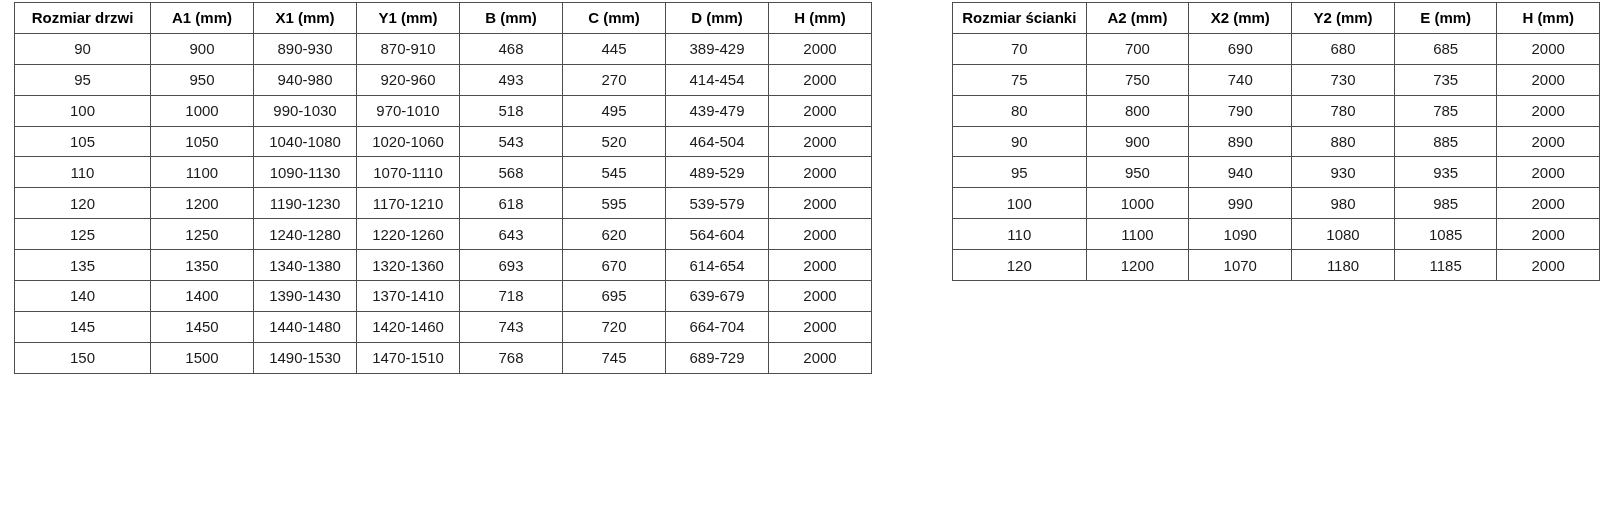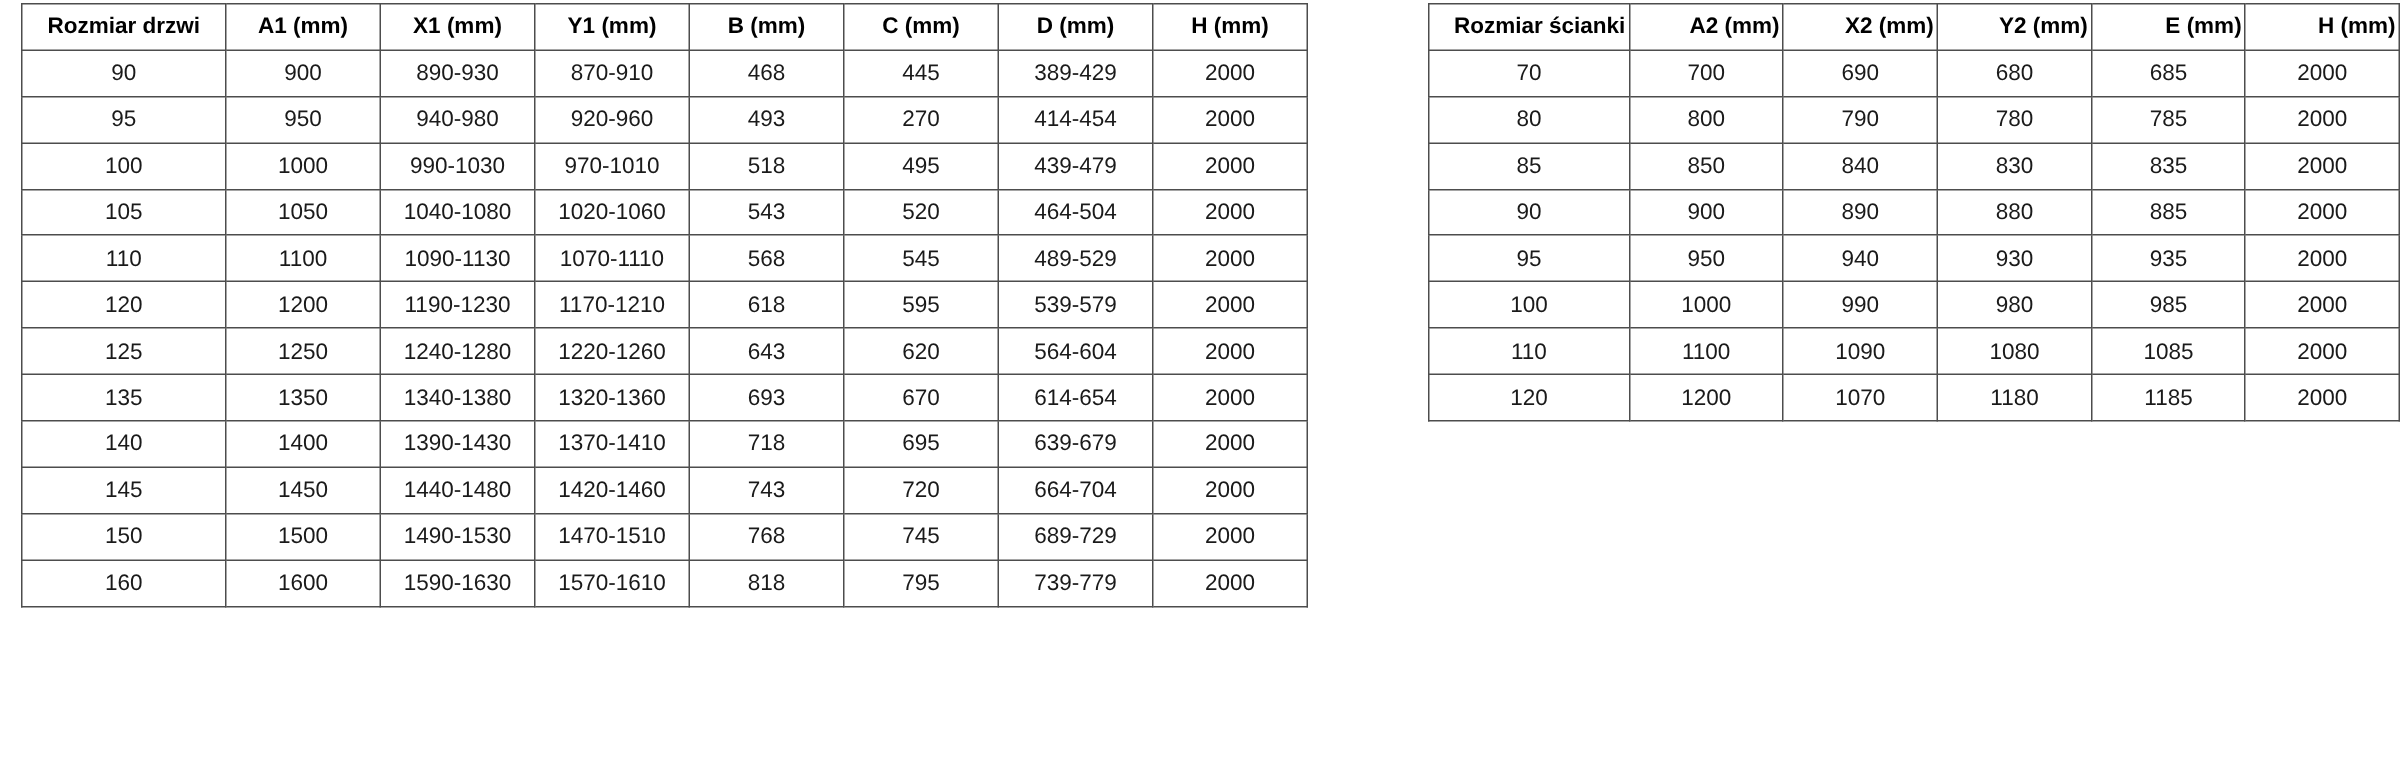--- a/index.html
+++ b/index.html
@@ -36,21 +36,21 @@
     white-space: nowrap;
     overflow: hidden;
   }
   table.size-table th {
     font-weight: bold;
     color: #000000;
   }
   #table-0 th:first-child { width: 131px; }
   #table-0 th { width: 98px; }
   #table-1 th:first-child { width: 129px; }
-  #table-1 th { width: 99px; text-align: right; }
+  #table-1 th { width: 99px; }
 </style>
 </head>
 <body>
 
 <div class="page">
   <table class="size-table" id="table-0">
       <thead>
         <tr>
           <th>Rozmiar drzwi</th>
           <th>A1 (mm)</th>
@@ -166,30 +166,20 @@
         <tr>
           <td>150</td>
           <td>1500</td>
           <td>1490-1530</td>
           <td>1470-1510</td>
           <td>768</td>
           <td>745</td>
           <td>689-729</td>
           <td>2000</td>
         </tr>
-        <tr>
-          <td>160</td>
-          <td>1600</td>
-          <td>1590-1630</td>
-          <td>1570-1610</td>
-          <td>818</td>
-          <td>795</td>
-          <td>739-779</td>
-          <td>2000</td>
-        </tr>
       </tbody>
     </table>
   <table class="size-table" id="table-1">
       <thead>
         <tr>
           <th>Rozmiar ścianki</th>
           <th>A2 (mm)</th>
           <th>X2 (mm)</th>
           <th>Y2 (mm)</th>
           <th>E (mm)</th>
@@ -199,36 +189,36 @@
       <tbody>
         <tr>
           <td>70</td>
           <td>700</td>
           <td>690</td>
           <td>680</td>
           <td>685</td>
           <td>2000</td>
         </tr>
         <tr>
+          <td>75</td>
+          <td>750</td>
+          <td>740</td>
+          <td>730</td>
+          <td>735</td>
+          <td>2000</td>
+        </tr>
+        <tr>
           <td>80</td>
           <td>800</td>
           <td>790</td>
           <td>780</td>
           <td>785</td>
           <td>2000</td>
         </tr>
         <tr>
-          <td>85</td>
-          <td>850</td>
-          <td>840</td>
-          <td>830</td>
-          <td>835</td>
-          <td>2000</td>
-        </tr>
-        <tr>
           <td>90</td>
           <td>900</td>
           <td>890</td>
           <td>880</td>
           <td>885</td>
           <td>2000</td>
         </tr>
         <tr>
           <td>95</td>
           <td>950</td>

